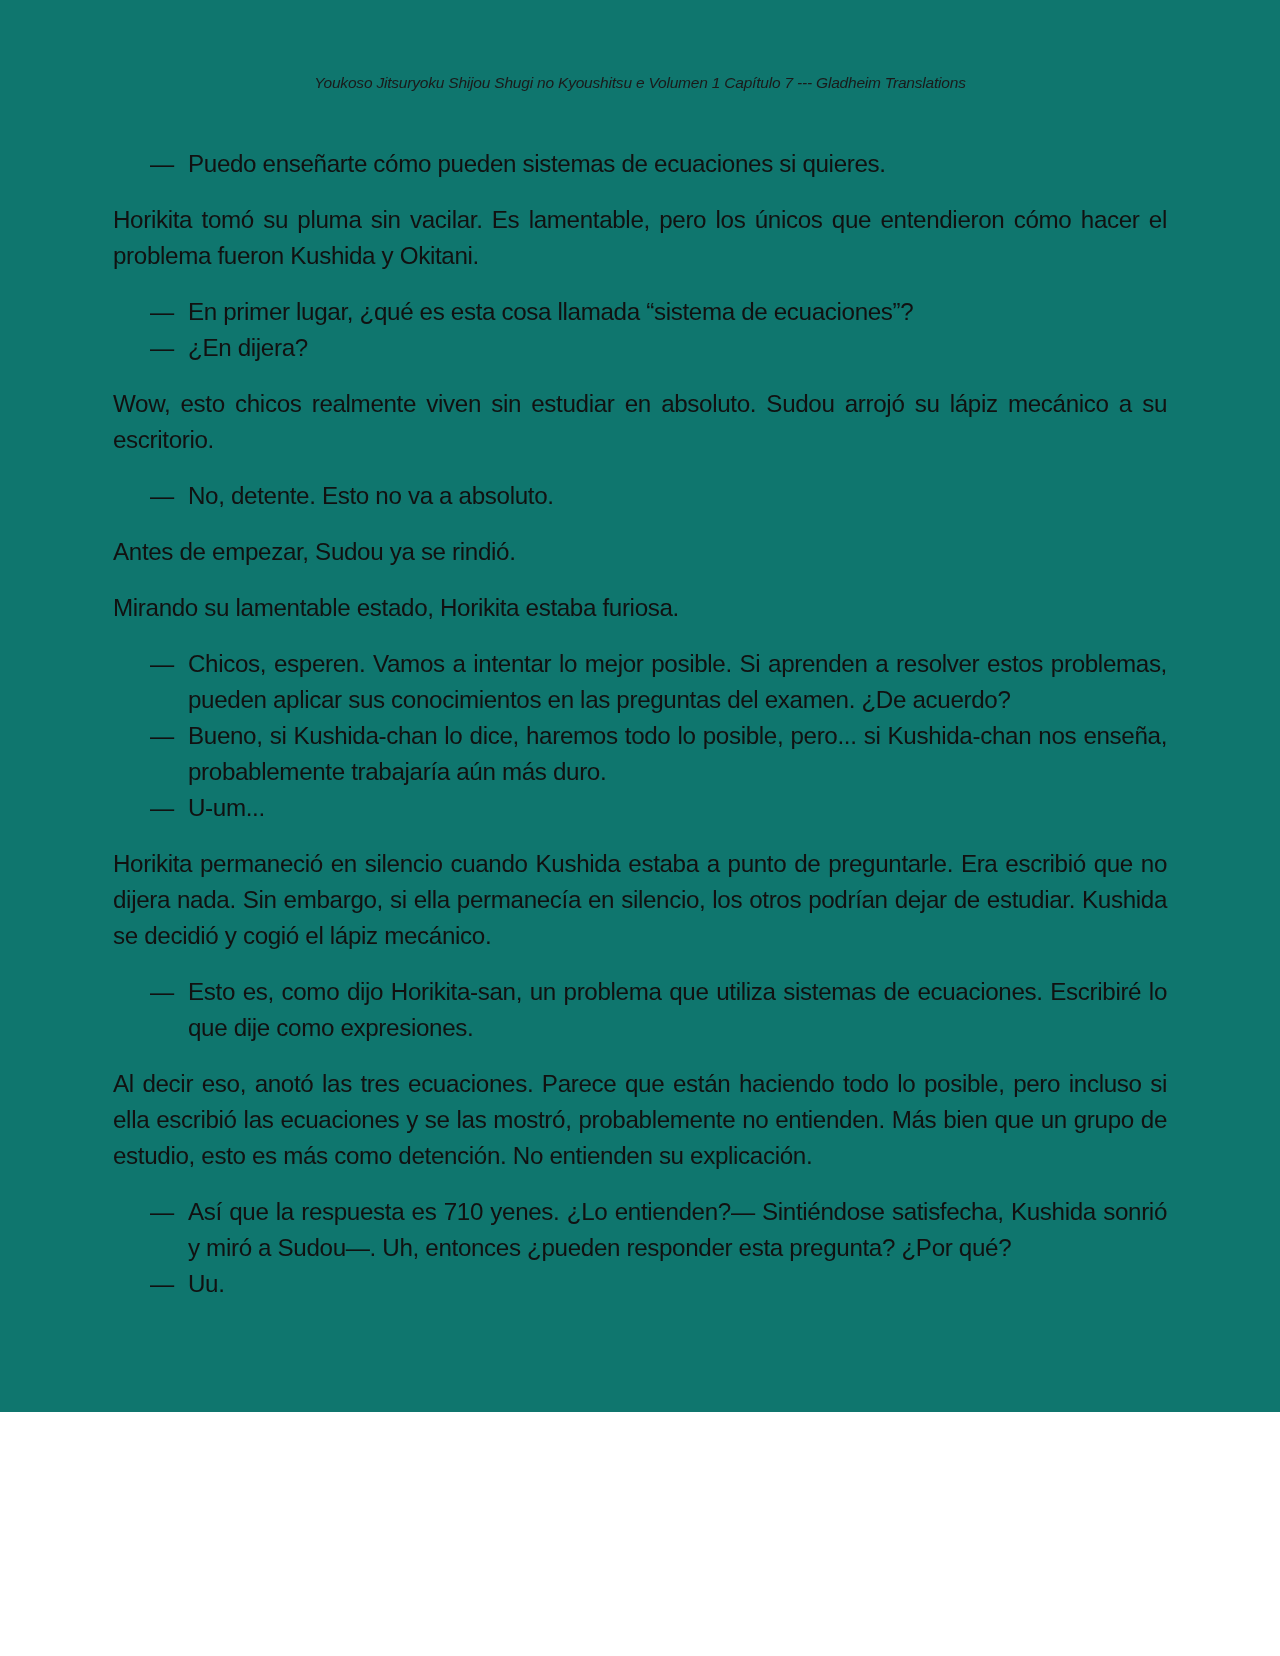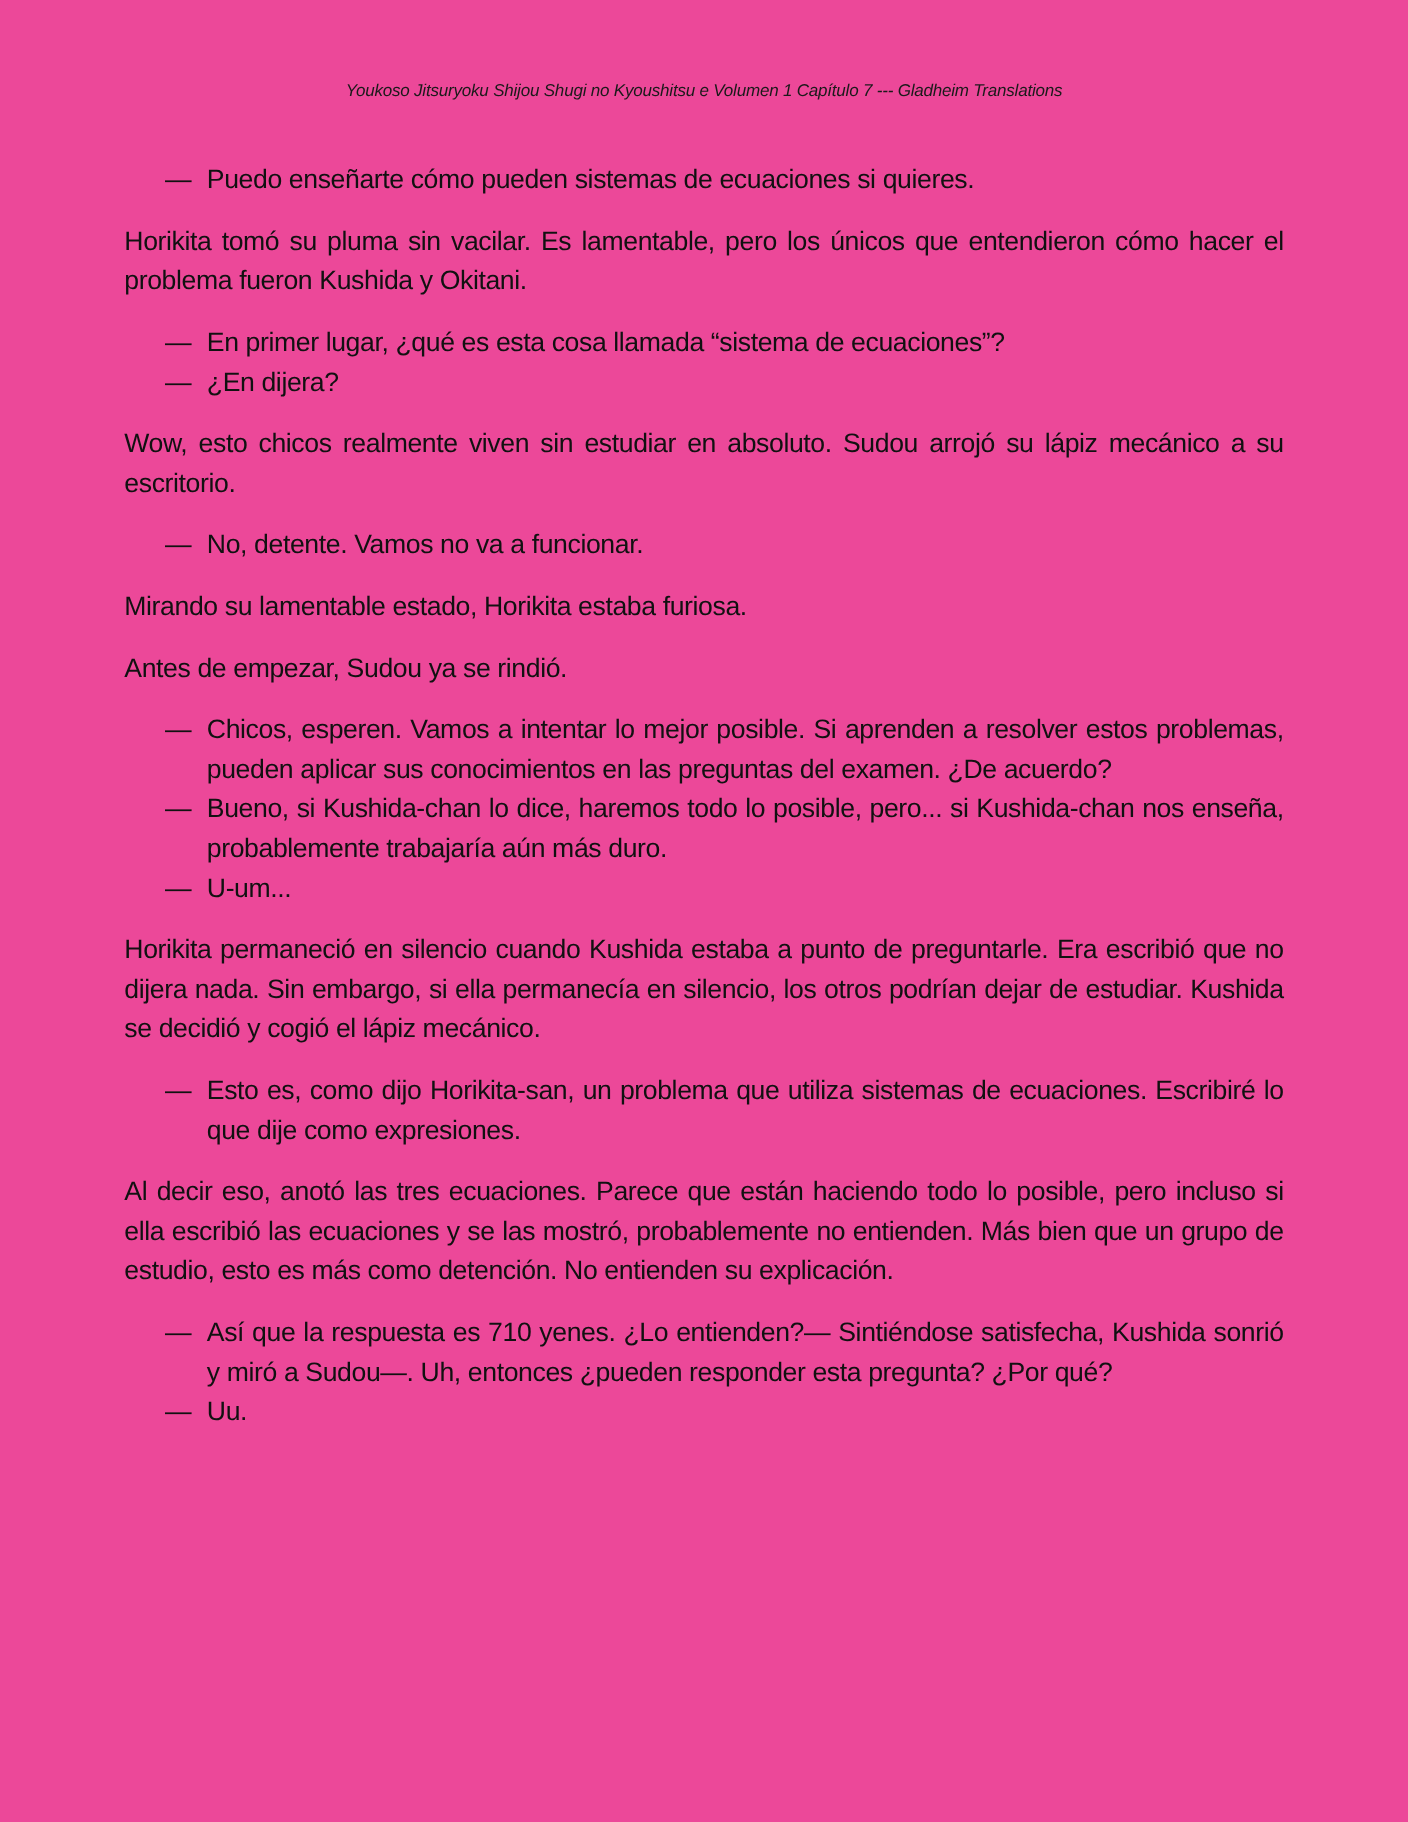--- a/index.html
+++ b/index.html
@@ -11,22 +11,22 @@
     width: 1280px;
     height: 1656px;
     position: relative;
     overflow: hidden;
     color: #111111;
   }
   .page {
     position: absolute;
     left: 0; top: 0;
     width: 1280px;
-    height: 1656px;
-    background: #ec4899;
+    height: 1412px;
+    background: #0f766e;
   }
   .running-header {
     position: absolute;
     top: 74px;
     left: 0;
     width: 1280px;
     text-align: center;
     font-family: "Liberation Sans", sans-serif;
     font-style: italic;
     font-size: 15.5px;
@@ -79,26 +79,26 @@
     <p class="para">Horikita tomó su pluma sin vacilar. Es lamentable, pero los únicos que entendieron cómo hacer el problema fueron Kushida y Okitani.</p>
 
     <div class="dialogue-group">
       <div class="dialogue"><span class="dash">—</span><span>En primer lugar, ¿qué es esta cosa llamada “sistema de ecuaciones”?</span></div>
       <div class="dialogue"><span class="dash">—</span><span>¿En dijera?</span></div>
     </div>
 
     <p class="para">Wow, esto chicos realmente viven sin estudiar en absoluto. Sudou arrojó su lápiz mecánico a su escritorio.</p>
 
     <div class="dialogue-group">
-      <div class="dialogue"><span class="dash">—</span><span>No, detente. Vamos no va a funcionar.</span></div>
+      <div class="dialogue"><span class="dash">—</span><span>No, detente. Esto no va a absoluto.</span></div>
     </div>
 
+    <p class="para">Antes de empezar, Sudou ya se rindió.</p>
+
     <p class="para">Mirando su lamentable estado, Horikita estaba furiosa.</p>
-
-    <p class="para">Antes de empezar, Sudou ya se rindió.</p>
 
     <div class="dialogue-group">
       <div class="dialogue"><span class="dash">—</span><span>Chicos, esperen. Vamos a intentar lo mejor posible. Si aprenden a resolver estos problemas, pueden aplicar sus conocimientos en las preguntas del examen. ¿De acuerdo?</span></div>
       <div class="dialogue"><span class="dash">—</span><span>Bueno, si Kushida-chan lo dice, haremos todo lo posible, pero... si Kushida-chan nos enseña, probablemente trabajaría aún más duro.</span></div>
       <div class="dialogue"><span class="dash">—</span><span>U-um...</span></div>
     </div>
 
     <p class="para">Horikita permaneció en silencio cuando Kushida estaba a punto de preguntarle. Era escribió que no dijera nada. Sin embargo, si ella permanecía en silencio, los otros podrían dejar de estudiar. Kushida se decidió y cogió el lápiz mecánico.</p>
 
     <div class="dialogue-group">

